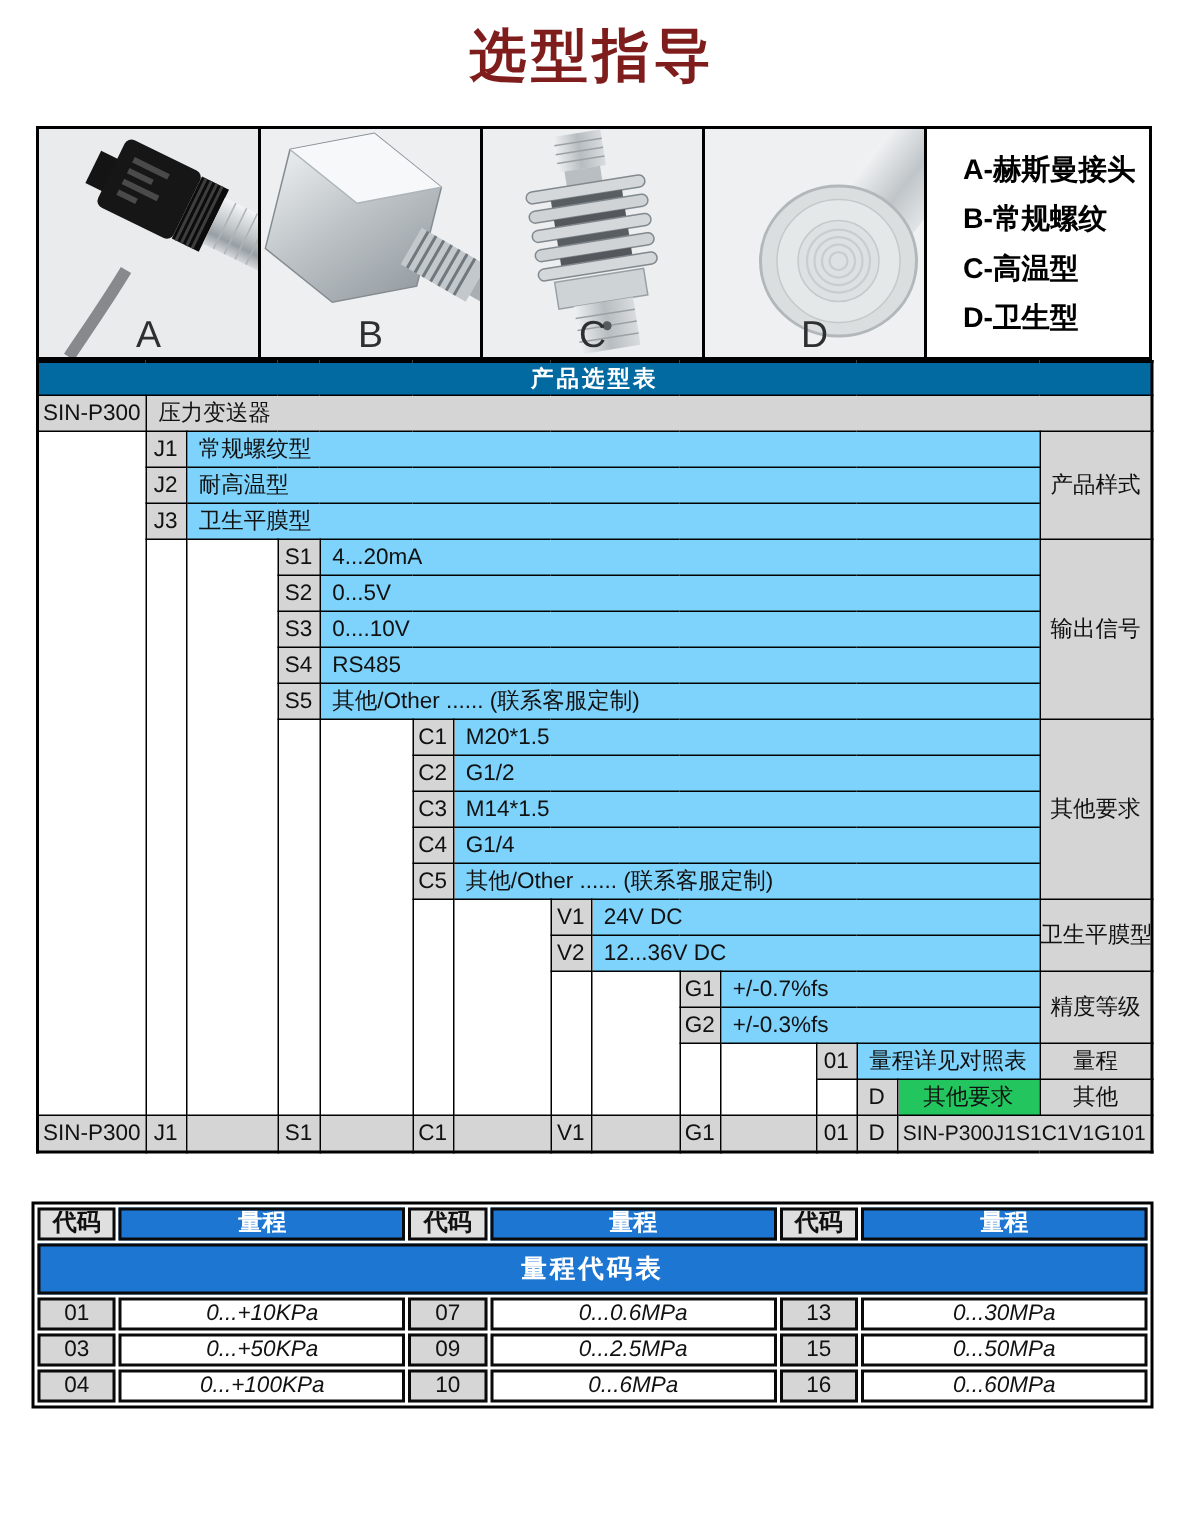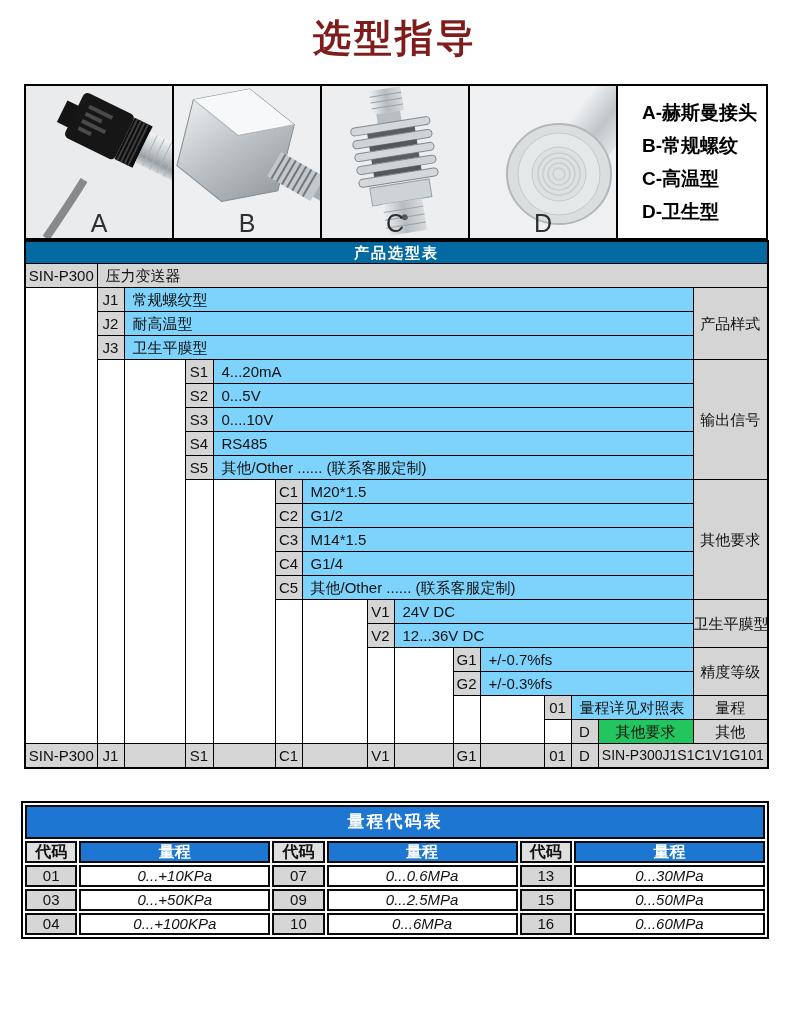--- a/index.html
+++ b/index.html
@@ -370,29 +370,29 @@
     <colgroup>
         <col style="width: 52px;">
         <col style="width: 190px;">
         <col style="width: 52px;">
         <col style="width: 190px;">
         <col style="width: 52px;">
         <col style="width: 190px;">
       </colgroup>
       <tbody id="range-body">
         <tr>
-          <td class="rtitle" colspan="6">量程代码表</td>
-        </tr>
-        <tr>
           <td class="rhead-code">代码</td>
           <td class="rhead-range">量程</td>
           <td class="rhead-code">代码</td>
           <td class="rhead-range">量程</td>
           <td class="rhead-code">代码</td>
           <td class="rhead-range">量程</td>
+        </tr>
+        <tr>
+          <td class="rtitle" colspan="6">量程代码表</td>
         </tr>
         <tr>
           <td class="rcode">01</td>
           <td class="rval">0...+10KPa</td>
           <td class="rcode">07</td>
           <td class="rval">0...0.6MPa</td>
           <td class="rcode">13</td>
           <td class="rval">0...30MPa</td>
         </tr>
         <tr>

